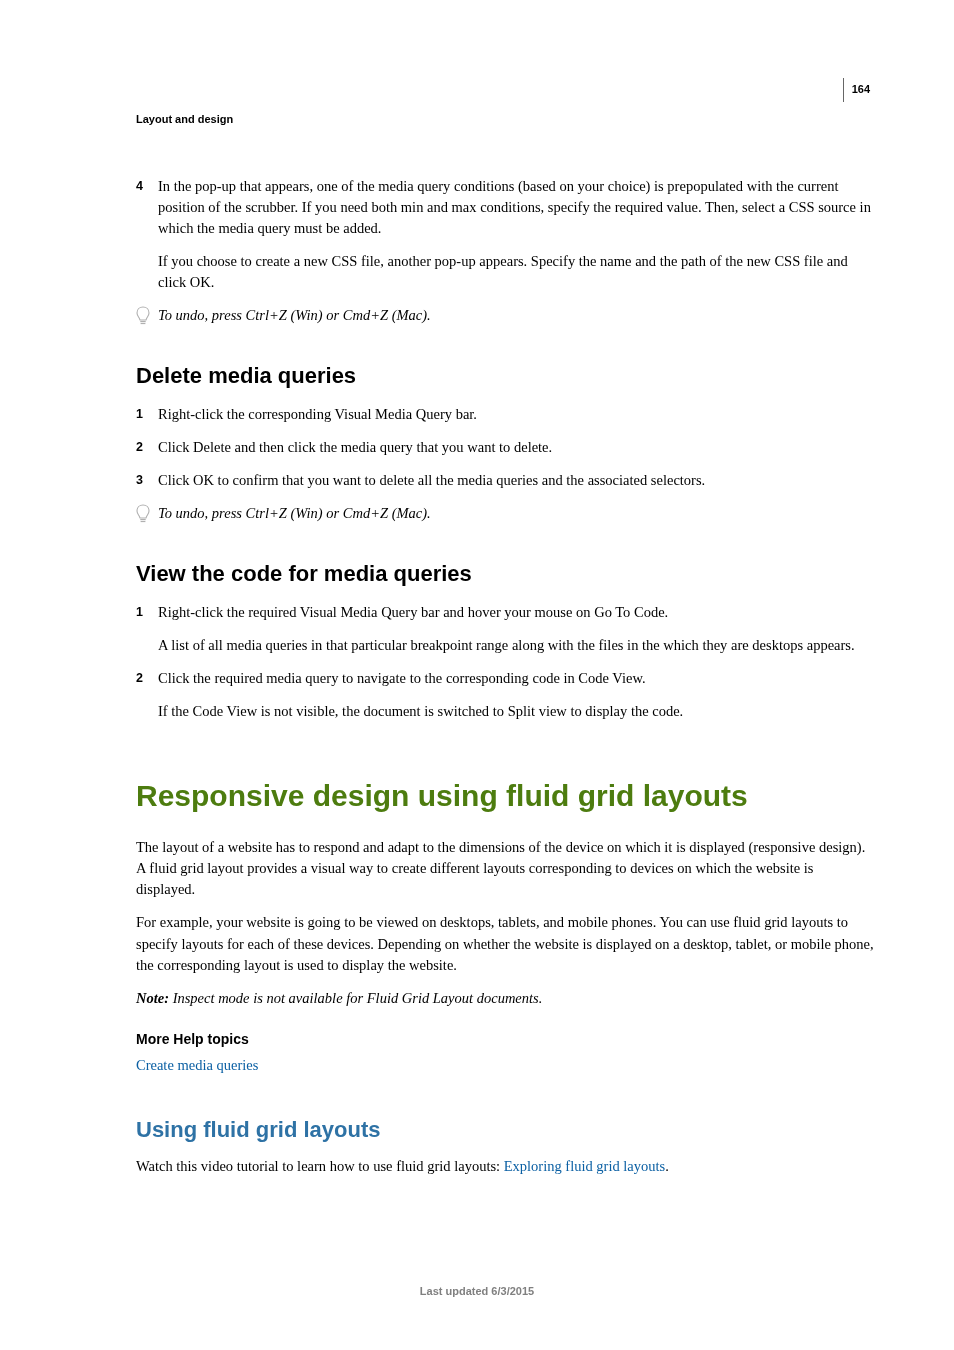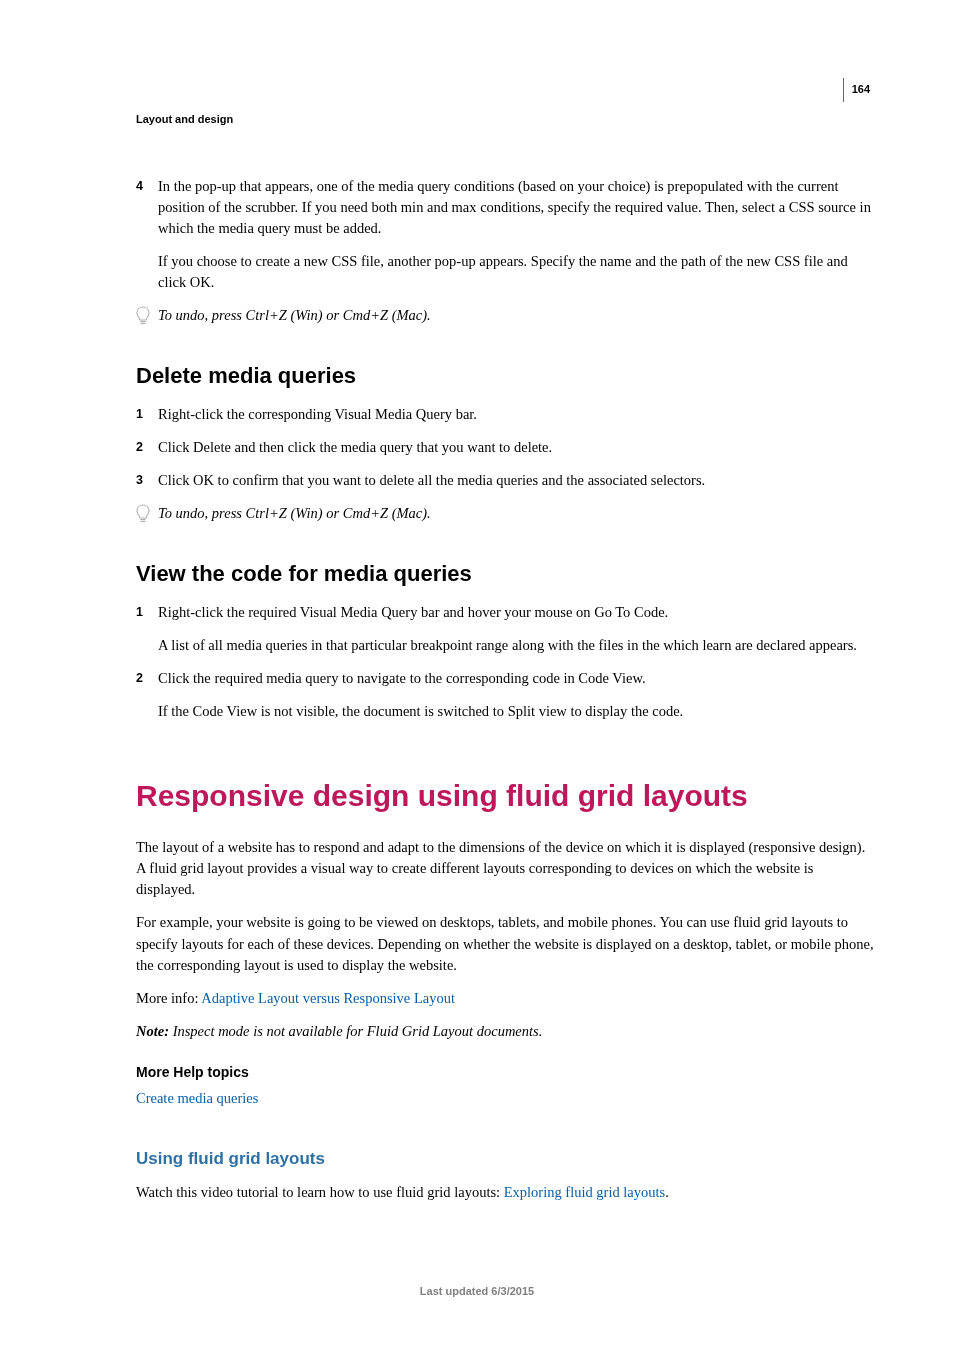--- a/index.html
+++ b/index.html
@@ -74,21 +74,21 @@
     font-weight: 700;
     font-size: 22px;
     margin: 8px 0 12px 0;
     color: #000;
   }
   h1.major {
     font-family: "Myriad Pro", "Segoe UI", Arial, sans-serif;
     font-weight: 700;
     font-size: 30px;
     margin: 52px 0 20px 0;
-    color: #be185d;
+    color: #4d7c0f;
   }
   .body-p {
     margin: 0 0 12px 0;
   }
   a.link {
     color: #0a5fa3;
     text-decoration: none;
   }
   .note-line {
     margin: 0 0 20px 0;
@@ -102,21 +102,21 @@
   }
   h3.sub {
     font-family: "Myriad Pro", "Segoe UI", Arial, sans-serif;
     font-weight: 700;
     font-size: 14px;
     margin: 8px 0 6px 0;
   }
   h2.sub2 {
     font-family: "Myriad Pro", "Segoe UI", Arial, sans-serif;
     font-weight: 700;
-    font-size: 17px;
+    font-size: 22px;
     margin: 18px 0 10px 0;
     color: #2e72a5;
   }
   .footer {
     position: absolute;
     bottom: 50px;
     left: 0;
     width: 100%;
     text-align: center;
     font-family: "Myriad Pro", "Segoe UI", Arial, sans-serif;
@@ -188,38 +188,35 @@
     </div>
     <div class="tip-text">To undo, press Ctrl+Z (Win) or Cmd+Z (Mac).</div>
   </div>
 
   <h2 class="sec">View the code for media queries</h2>
   <div class="ol-block">
     <div class="ol-item">
       <div class="ol-marker">1</div>
       <div class="ol-body">
         <p>Right-click the required Visual Media Query bar and hover your mouse on Go To Code.</p>
-        <p> A list of all media queries in that particular breakpoint range along with the files in the which learn are declared appears.</p>
+        <p> A list of all media queries in that particular breakpoint range along with the files in the which they are desktops appears.</p>
       </div>
     </div>
     <div class="ol-item">
       <div class="ol-marker">2</div>
       <div class="ol-body">
         <p>Click the required media query to navigate to the corresponding code in Code View.</p>
         <p>If the Code View is not visible, the document is switched to Split view to display the code.</p>
       </div>
     </div>
   </div>
 
   <h1 class="major">Responsive design using fluid grid layouts</h1>
   <p class="body-p">The layout of a website has to respond and adapt to the dimensions of the device on which it is displayed (responsive design). A fluid grid layout provides a visual way to create different layouts corresponding to devices on which the website is displayed.</p>
   <p class="body-p">For example, your website is going to be viewed on desktops, tablets, and mobile phones. You can use fluid grid layouts to specify layouts for each of these devices. Depending on whether the website is displayed on a desktop, tablet, or mobile phone, the corresponding layout is used to display the website.</p>
-  <p class="body-p">
-    <span>More info: </span><a class="link" href="#">Adaptive Layout versus Responsive Layout</a>
-  </p>
   <p class="note-line">
     <span class="bold-ital">Note: </span><span class="ital">Inspect mode is not available for Fluid Grid Layout documents.</span>
   </p>
 
   <h3 class="sub">More Help topics</h3>
   <p class="body-p">
     <a class="link" href="#">Create media queries</a>
   </p>
 
   <div class="spacer-8"></div>

